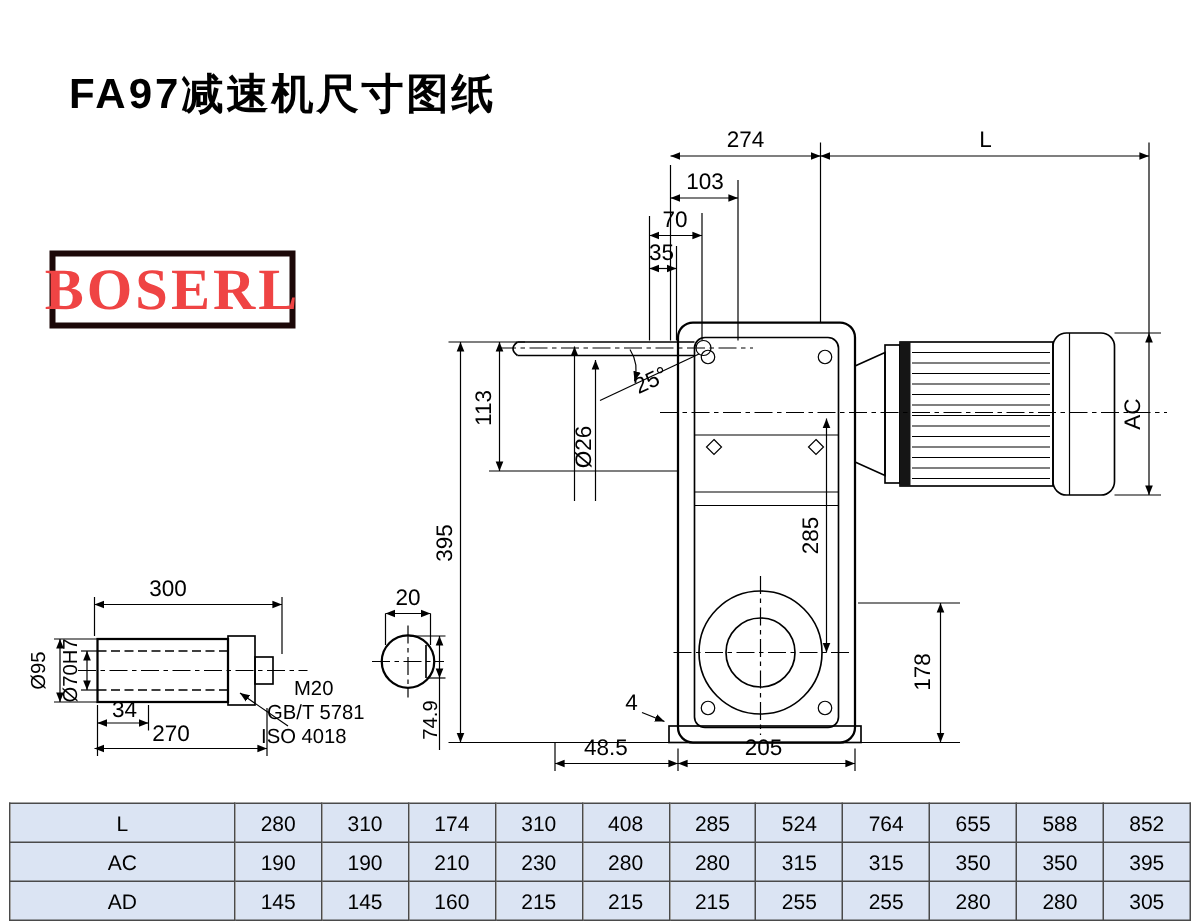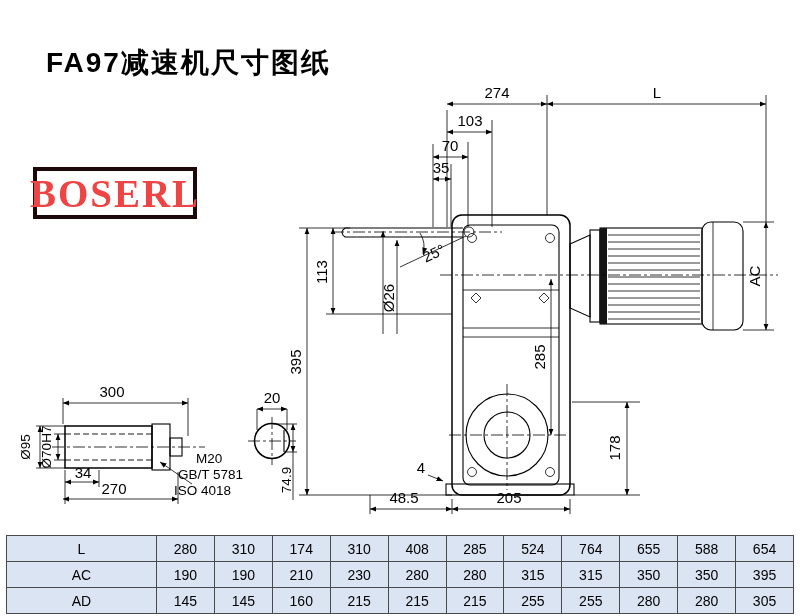--- a/index.html
+++ b/index.html
@@ -281,21 +281,21 @@
         <td>280</td>
         <td>310</td>
         <td>174</td>
         <td>310</td>
         <td>408</td>
         <td>285</td>
         <td>524</td>
         <td>764</td>
         <td>655</td>
         <td>588</td>
-        <td>654</td>
+        <td>852</td>
       </tr>
       <tr>
         <td>AC</td>
         <td>190</td>
         <td>190</td>
         <td>210</td>
         <td>230</td>
         <td>280</td>
         <td>280</td>
         <td>315</td>

